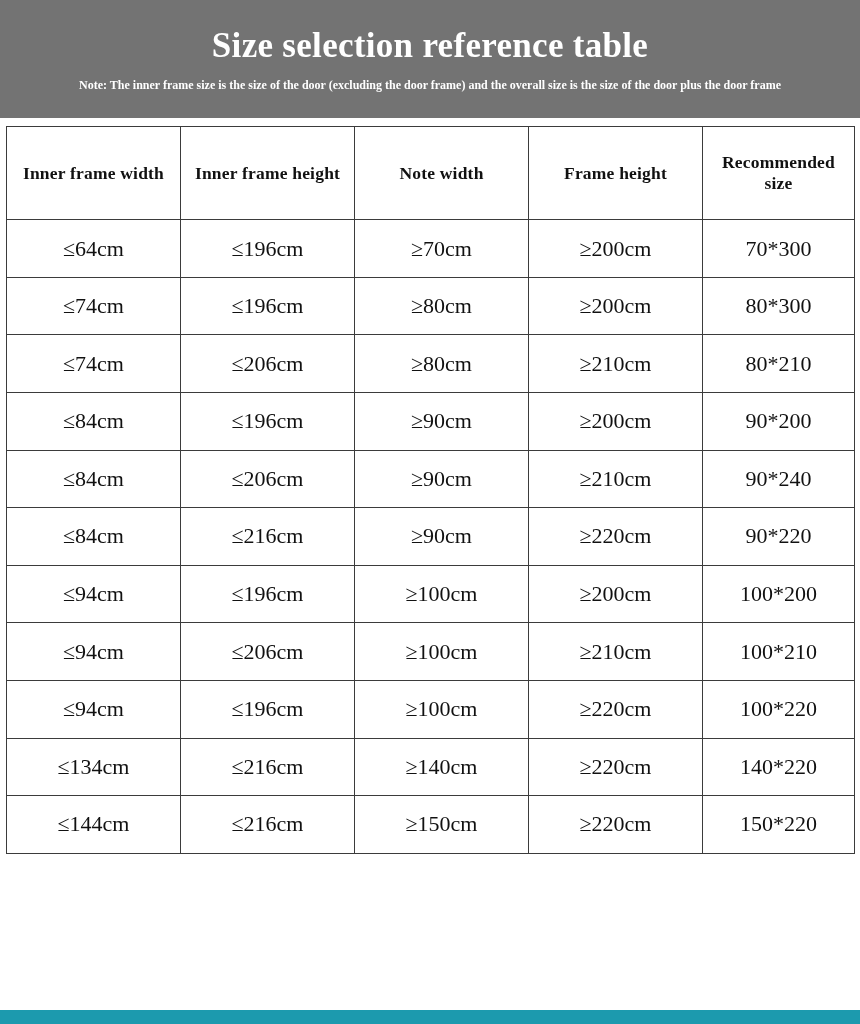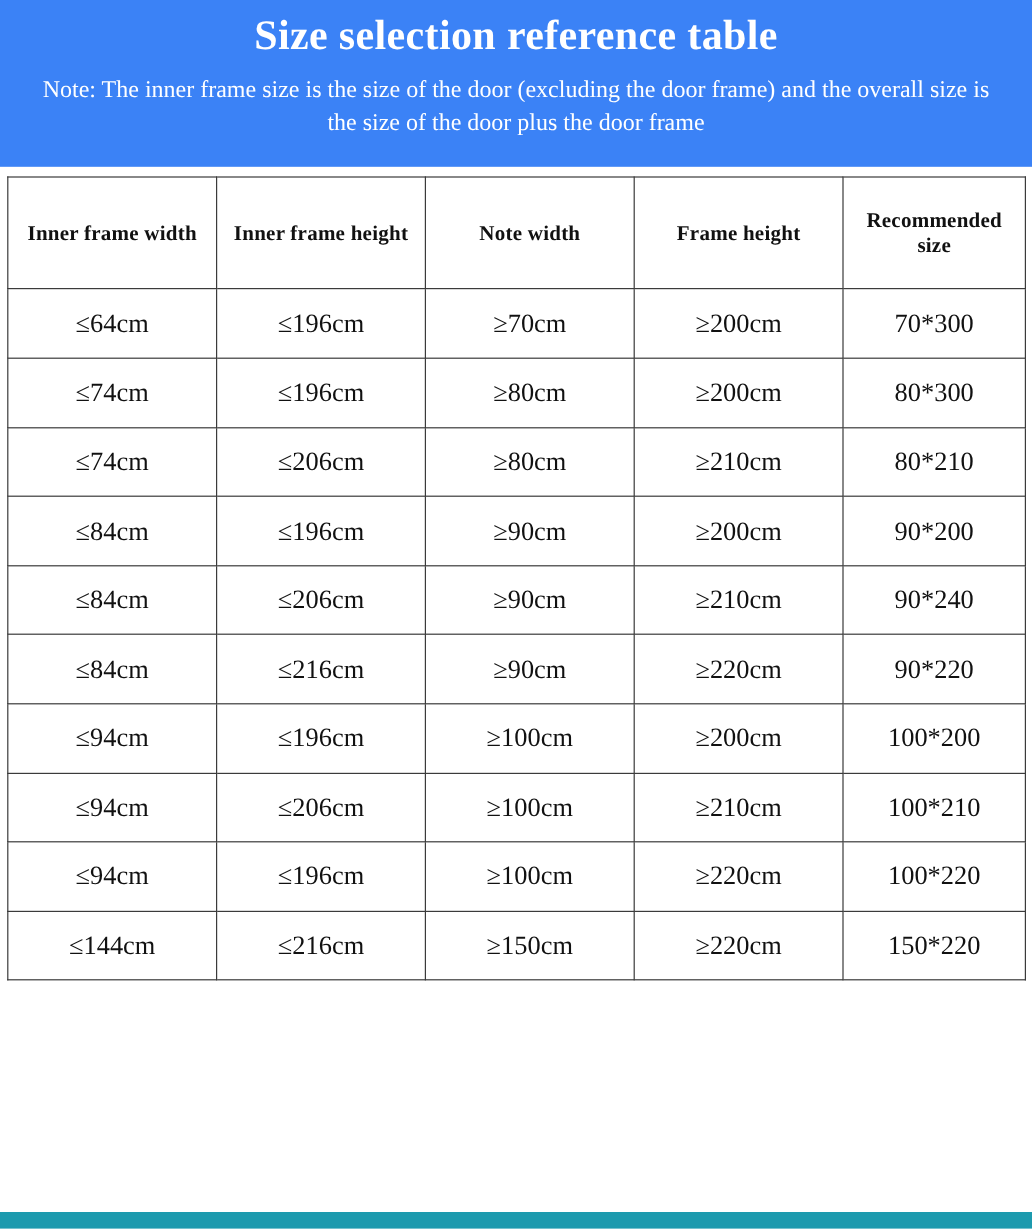--- a/index.html
+++ b/index.html
@@ -15,38 +15,38 @@
   }
   .page {
     position: relative;
     width: 860px;
     height: 1024px;
     background: #ffffff;
     box-sizing: border-box;
     border-bottom: 14px solid #1c9aae;
   }
   .header {
-    background: #3b82f6;
+    background: #737373;
     color: #ffffff;
-    padding: 10px 14px 12px 14px;
+    padding: 26px 14px 12px 14px;
     text-align: center;
     box-sizing: border-box;
   }
   .header-title {
     font-family: "Liberation Serif", serif;
     font-weight: bold;
     font-size: 35px;
     line-height: 1.15;
     letter-spacing: 0.3px;
     margin: 0 0 6px 0;
   }
   .header-note {
     font-family: "Liberation Serif", serif;
-    font-weight: normal;
-    font-size: 20px;
+    font-weight: bold;
+    font-size: 12px;
     line-height: 1.33;
     margin: 12px auto;
     max-width: 812px;
   }
   .table-wrap {
     padding: 8px 6px 0 6px;
     box-sizing: border-box;
   }
   table.size-table {
     border-collapse: collapse;
@@ -166,20 +166,27 @@
           <td>100*210</td>
         </tr>
         <tr>
           <td>≤94cm</td>
           <td>≤196cm</td>
           <td>≥100cm</td>
           <td>≥220cm</td>
           <td>100*220</td>
         </tr>
         <tr>
+          <td>≤134cm</td>
+          <td>≤216cm</td>
+          <td>≥140cm</td>
+          <td>≥220cm</td>
+          <td>140*220</td>
+        </tr>
+        <tr>
           <td>≤144cm</td>
           <td>≤216cm</td>
           <td>≥150cm</td>
           <td>≥220cm</td>
           <td>150*220</td>
         </tr>
       </tbody>
     </table>
   </div>
 

